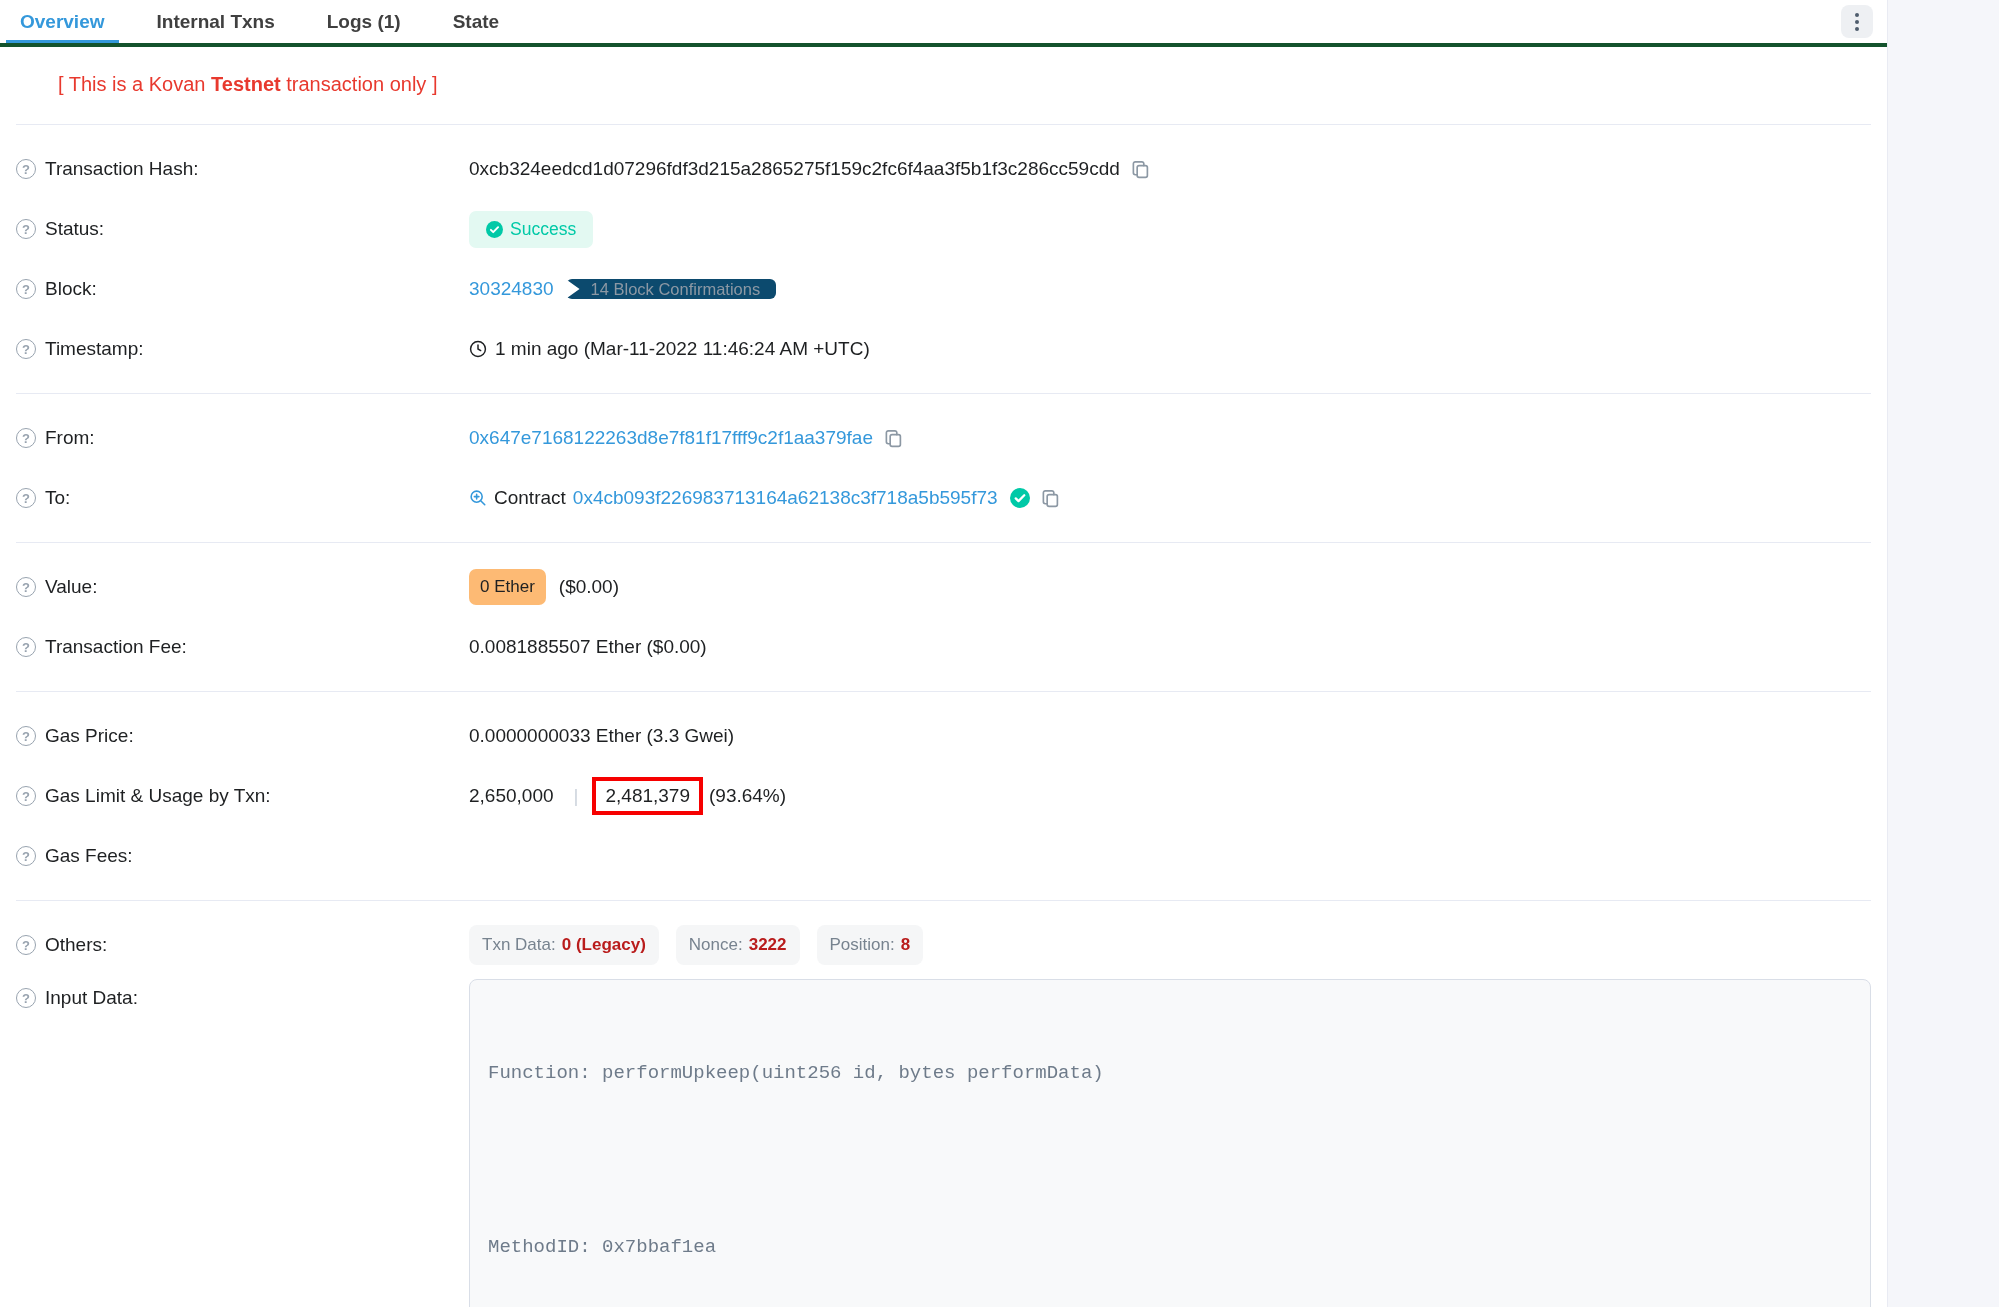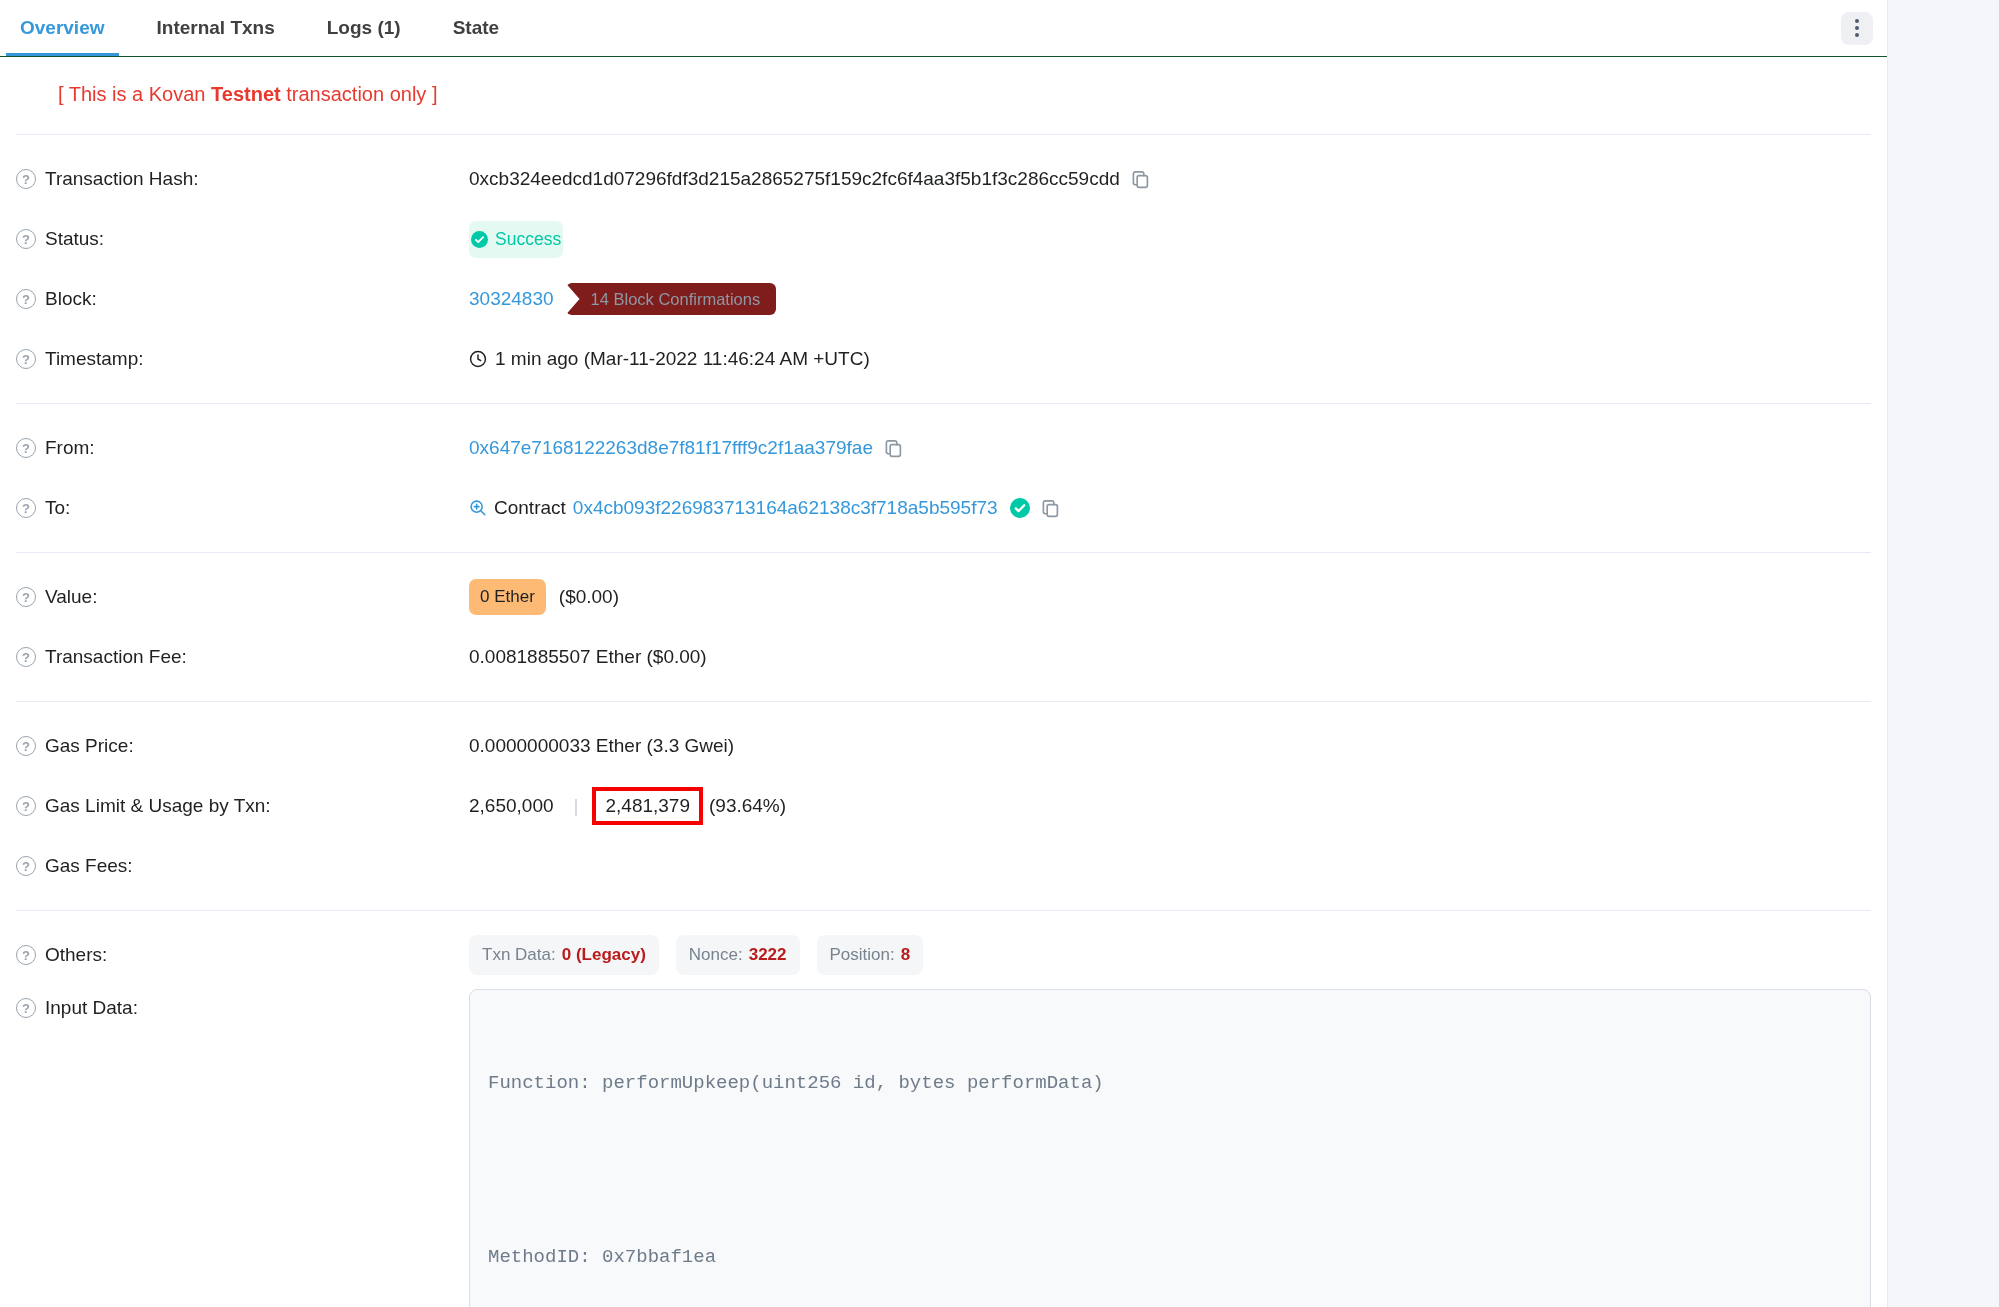--- a/index.html
+++ b/index.html
@@ -5,21 +5,21 @@
   * { margin:0; padding:0; box-sizing:border-box; }
   html,body { background:#fff; }
   body { font-family:"Liberation Sans","DejaVu Sans",sans-serif; color:#1e2022; }
   .page { position:relative; width:1999px; height:1307px; overflow:hidden; background:#fff; }
   .right-strip { position:absolute; top:0; right:0; width:112px; height:100%;
                  background:#f5f6fa; border-left:1px solid #e9ebf3; }
   .card { position:absolute; left:0; top:0; width:1887px; min-height:1307px; background:#fff; }
 
   
   .tabbar { display:flex; align-items:center; justify-content:space-between;
-            height:57px; border-bottom:1px solid #14532d; padding:0 14px 0 6px; }
+            height:47px; border-bottom:4px solid #14532d; padding:0 14px 0 6px; }
   .tabs { display:flex; align-items:stretch; height:100%; gap:24px; }
   .tab { display:flex; align-items:center; padding:3px 14px 0 14px; height:100%;
          font-size:19px; font-weight:700; color:#404040; cursor:pointer;
          border-bottom:3px solid transparent; text-decoration:none; }
   .tab.active { color:#3498db; border-bottom-color:#3498db; }
   .kebab-btn { width:32px; height:33px; border:none; border-radius:8px; background:#eef0f3;
                display:flex; flex-direction:column; align-items:center; justify-content:center;
                gap:3px; cursor:pointer; }
   .kebab-btn i { width:4px; height:4px; border-radius:50%; background:#4e5d6d; }
 
@@ -38,23 +38,23 @@
 
   .qicon { flex:0 0 20px; width:20px; height:20px; border:1.5px solid #98a3af; border-radius:50%;
            color:#98a3af; font-size:13px; font-weight:700; display:inline-flex;
            align-items:center; justify-content:center; cursor:pointer; }
 
   a.link { color:#3498db; text-decoration:none; cursor:pointer; }
   .icon-btn { display:inline-flex; margin-left:11px; cursor:pointer; align-items:center; }
 
   
   .badge-success { display:inline-flex; align-items:center; gap:7px; background:#e3f9f2;
-                   color:#00c9a7; font-size:17.5px; padding:8px 2px; border-radius:7px; }
-  .badge-confirm { display:inline-flex; align-items:center; margin-left:12px; height:32px;
-                   background:#7f1d1d; color:#8c98a4; font-size:16.5px; padding:0 16px 0 25px;
+                   color:#00c9a7; font-size:17.5px; padding:8px 17px; border-radius:7px; }
+  .badge-confirm { display:inline-flex; align-items:center; margin-left:12px; height:20px;
+                   background:#0c4a6e; color:#8c98a4; font-size:16.5px; padding:0 16px 0 25px;
                    border-radius:6px;
                    clip-path:polygon(0 0,100% 0,100% 100%,0 100%,14px 50%); }
   .badge-gray { display:inline-block; background:#fdba74; color:#1e2022; font-size:17px;
                 padding:8px 11px; border-radius:7px; }
   .badge-other { display:inline-flex; gap:6px; background:#f5f6f7; font-size:17px;
                  padding:10px 13px; border-radius:8px; margin-right:17px; }
   .badge-other .k { color:#77838f; }
   .badge-other .v { color:#b91c1c; font-weight:700; }
 
   .muted { color:#77838f; }

